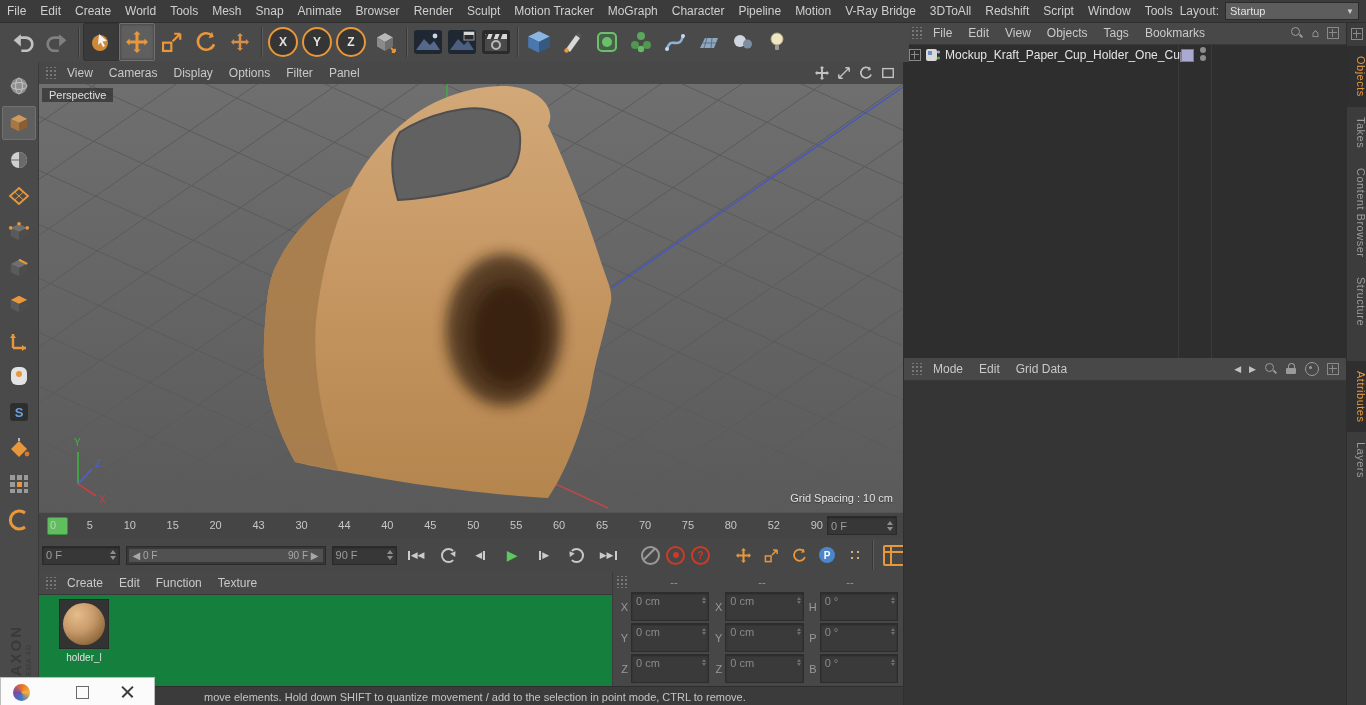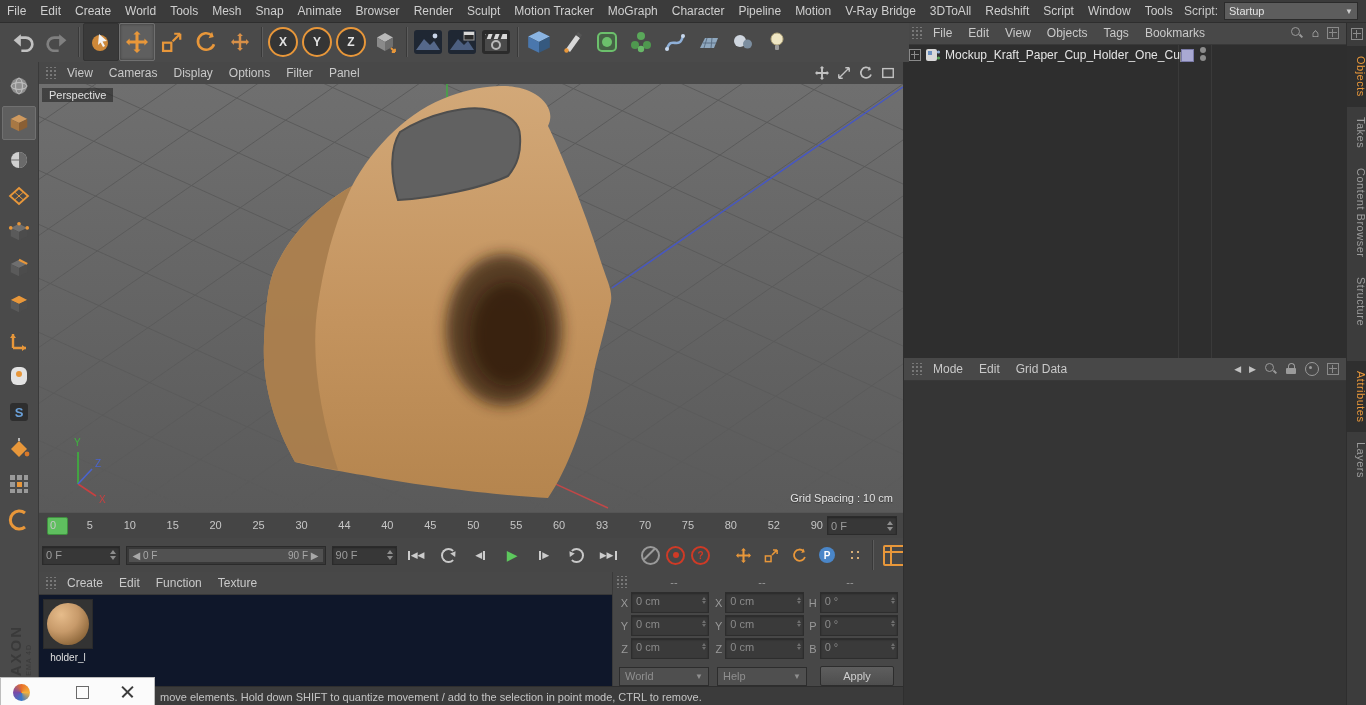--- a/index.html
+++ b/index.html
@@ -99,49 +99,49 @@
   .ktgl{width:22px;height:22px;display:flex;align-items:center;justify-content:center;color:#e8973a;flex:none;}
   #p-btn{width:16px;height:16px;border-radius:50%;background:#4a86c8;color:#fff;font-size:10px;font-weight:bold;
          display:flex;align-items:center;justify-content:center;}
   #pla-dots{width:15px;height:15px;background-image:radial-gradient(circle,#d8b078 1.2px,transparent 1.4px);
             background-size:6px 6px;background-position:1px 1px;}
   #timeline-btn{width:20px;height:17px;border:2px solid #e8973a;border-radius:2px;position:relative;}
   #timeline-btn::before{content:"";position:absolute;left:0;right:0;top:4px;height:2px;background:#e8973a;}
   #timeline-btn::after{content:"";position:absolute;top:0;bottom:0;left:5px;width:2px;background:#e8973a;}
   
   #material-manager{position:absolute;left:38px;top:572px;width:574px;height:114px;background:#454545;}
-  #mat-content{position:absolute;left:0;top:23px;right:0;bottom:0;background:#0f172a;padding:4px 0 0 4px;}
+  #mat-content{position:absolute;left:0;top:23px;right:0;bottom:0;background:#15803d;padding:4px 0 0 20px;}
   .mat-tile{width:52px;display:flex;flex-direction:column;align-items:center;}
   .mat-thumb{width:48px;height:48px;background:#333;border:1px solid #2a2a2a;display:flex;align-items:center;justify-content:center;}
   .mat-sphere{width:42px;height:42px;border-radius:50%;
               background:radial-gradient(circle at 34% 28%,#e6bc8b,#c79a6a 42%,#8a6438 80%,#5e431f);}
   .mat-name{margin-top:3px;font-size:10px;color:#e0e0e0;max-width:52px;overflow:hidden;white-space:nowrap;}
   
   #coordinate-manager{position:absolute;left:612px;top:572px;width:291px;height:114px;background:#474747;
                       border-left:1px solid #3a3a3a;font-size:11px;}
   #cm-head{display:flex;align-items:center;height:20px;color:#9a9a9a;}
   #cm-head .h{width:88px;text-align:center;}
   #cm-grid{display:grid;grid-template-columns:1fr 1fr 1fr;gap:2px 4px;padding:0 6px;}
   .cm-cell{display:flex;align-items:center;gap:3px;}
   .cm-label{width:9px;color:#9a9a9a;text-align:right;flex:none;}
   .num-input{flex:1;height:15px;background:#3a3a3a;border:1px solid #2d2d2d;display:flex;align-items:center;
-             padding:0 2px 4px 4px;color:#8a8a8a;font-size:11px;box-shadow:inset 0 1px 2px rgba(0,0,0,.3);}
+             padding:0 2px 12px 4px;color:#8a8a8a;font-size:11px;box-shadow:inset 0 1px 2px rgba(0,0,0,.3);}
   .num-input .arrows{gap:1px;}
   .num-input .tri-up{border-bottom-color:#6f6f6f;border-left-width:2.5px;border-right-width:2.5px;border-bottom-width:3.5px;}
   .num-input .tri-dn{border-top-color:#6f6f6f;border-left-width:2.5px;border-right-width:2.5px;border-top-width:3.5px;}
   #cm-bottom{display:flex;align-items:center;gap:8px;padding:7px 6px 0 6px;}
   .cm-select{width:78px;height:17px;background:#4f4f4f;border:1px solid #2d2d2d;display:flex;align-items:center;
              padding:0 5px;color:#8f8f8f;}
   .cm-select .dd{margin-left:auto;font-size:8px;color:#8f8f8f;}
   #apply-btn{width:72px;height:18px;background:linear-gradient(#5e5e5e,#4e4e4e);border:1px solid #2d2d2d;
              border-radius:2px;color:#cfcfcf;display:flex;align-items:center;justify-content:center;margin-left:auto;margin-right:4px;}
   
   #status-bar{position:absolute;left:0;top:686px;width:903px;height:19px;background:#3b3b3b;
               border-top:1px solid #2e2e2e;display:flex;align-items:center;}
-  #status-bar span{padding-left:160px;font-size:11px;color:#c4c4c4;white-space:nowrap;}
+  #status-bar span{padding-left:160px;font-size:11px;color:#c4c4c4;white-space:nowrap;margin-left:44px;}
   
   #overlay-window{position:absolute;left:0;top:677px;width:153px;height:28px;background:#fbfbfb;
                   border:1px solid #bdbdbd;display:flex;align-items:center;z-index:40;}
   #ov-circle{width:17px;height:17px;border-radius:50%;margin-left:12px;
              background:conic-gradient(#e8702a,#f4b03a,#3a78c8,#7a4aa8,#e8702a);}
   #ov-square{width:11px;height:11px;border:1.5px solid #6a6a6a;margin-left:46px;}
   #ov-close{width:13px;height:13px;position:relative;margin-left:32px;}
   #ov-close::before,#ov-close::after{content:"";position:absolute;left:-1px;top:5px;width:15px;height:1.6px;background:#3c3c3c;}
   #ov-close::before{transform:rotate(45deg);}
   #ov-close::after{transform:rotate(-45deg);}
@@ -217,21 +217,21 @@
     <span class="mb-item">Character</span>
     <span class="mb-item">Pipeline</span>
     <span class="mb-item">Motion</span>
     <span class="mb-item">V-Ray Bridge</span>
     <span class="mb-item">3DToAll</span>
     <span class="mb-item">Redshift</span>
     <span class="mb-item">Script</span>
     <span class="mb-item">Window</span>
     <span class="mb-item">Tools</span>
     <div id="layout-zone">
-      <span>Script:</span>
+      <span>Layout:</span>
       <div id="layout-select">
         <span>Startup</span>
         <span class="dd">▼</span>
       </div>
     </div>
   </div>
 
   <div id="main-toolbar">
     <div class="tool">
         <svg class="gico" width="22" height="20">
@@ -583,29 +583,29 @@
   </div>
 
   <div id="timeline-ruler">
     <div id="frame-marker"></div>
     <div id="ruler-ticks">
       <span>0</span>
         <span>5</span>
       <span>10</span>
         <span>15</span>
       <span>20</span>
-        <span>25</span>
+        <span>43</span>
       <span>30</span>
         <span>44</span>
       <span>40</span>
         <span>45</span>
       <span>50</span>
         <span>55</span>
       <span>60</span>
-        <span>93</span>
+        <span>65</span>
       <span>70</span>
         <span>75</span>
       <span>80</span>
         <span>52</span>
       <span>90</span>
     </div>
     <div id="ruler-spinner" class="spin">
       <span class="val">0 F</span>
       <span class="arrows">
           <i class="tri-up"></i>

